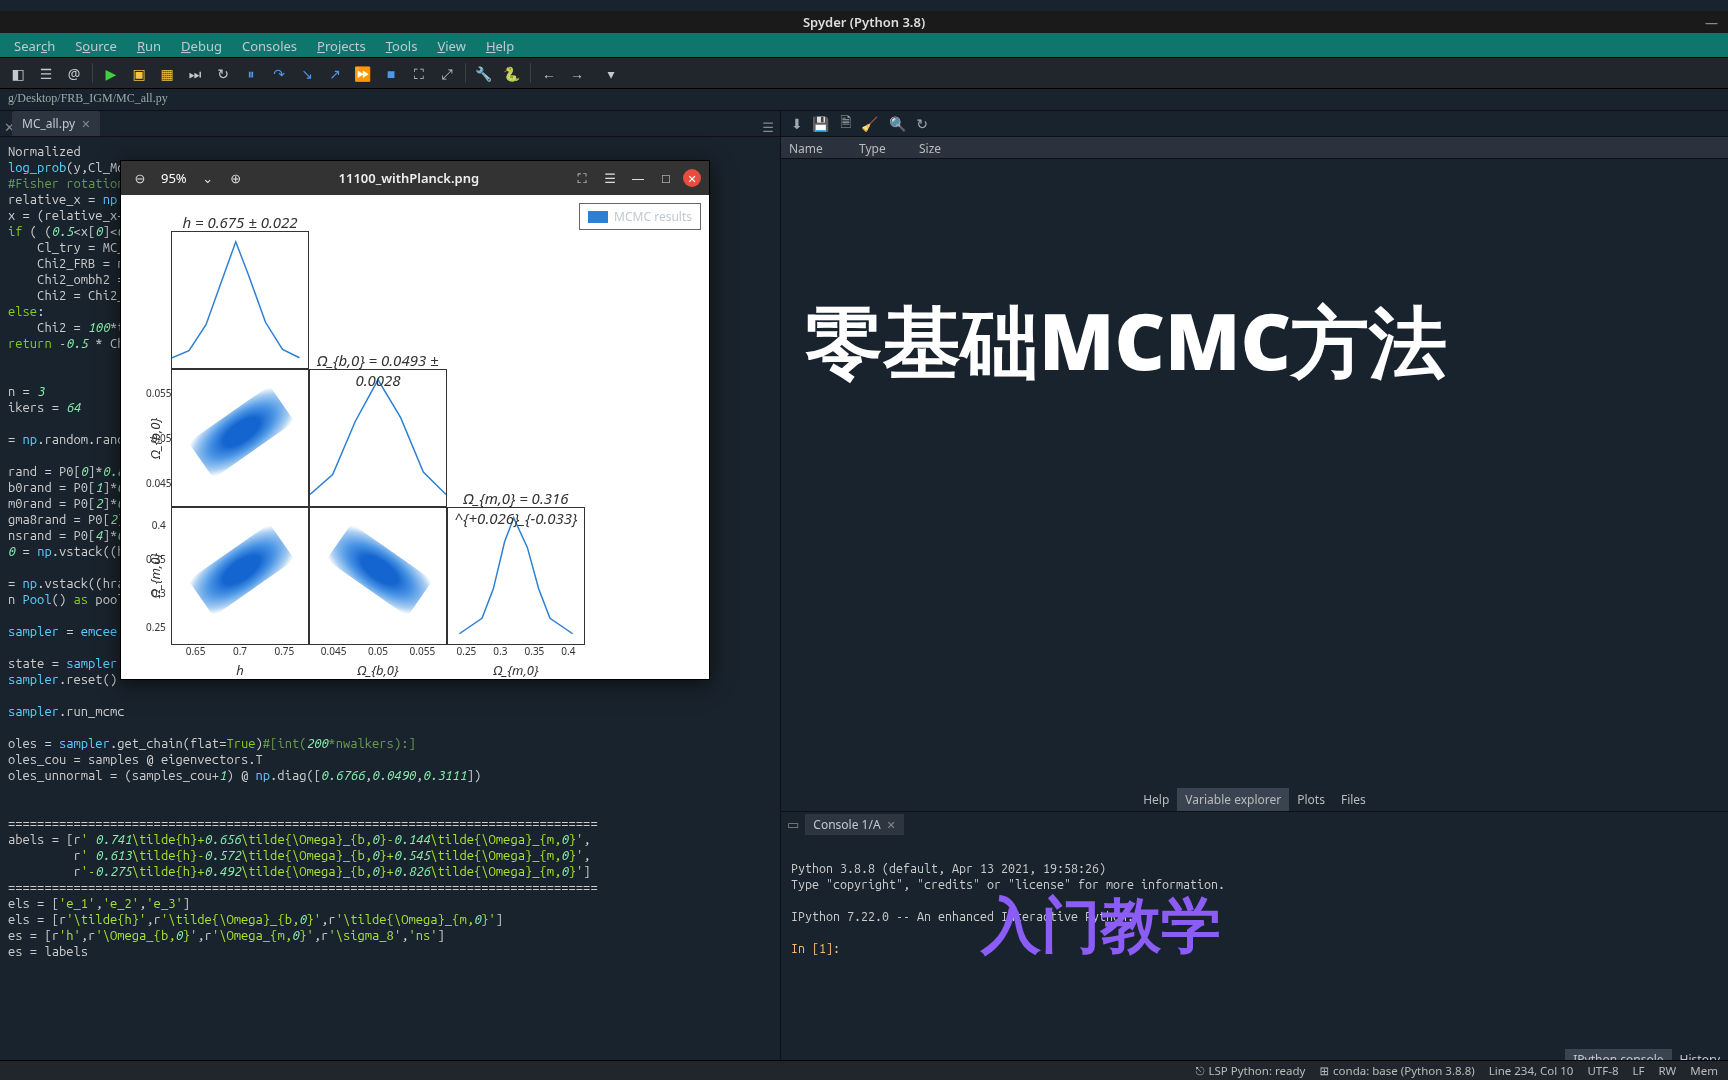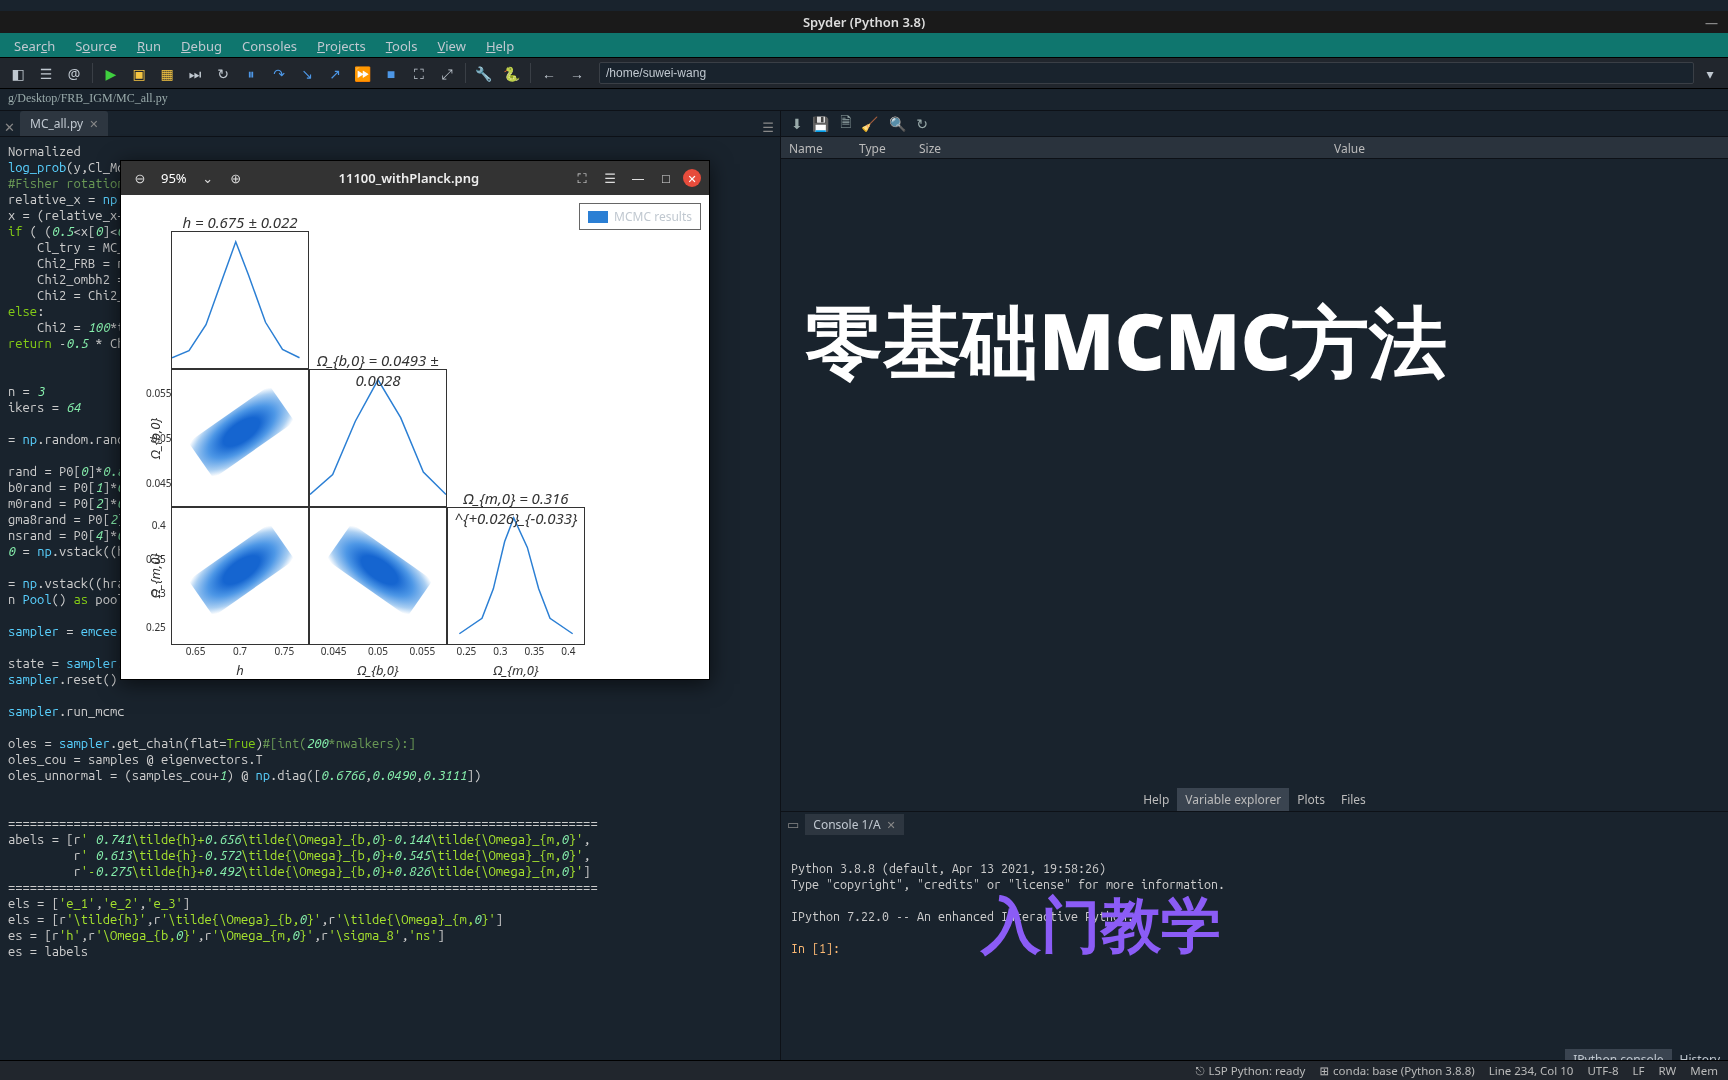--- a/index.html
+++ b/index.html
@@ -50,21 +50,21 @@
   display:flex; height: calc(100% - 22px - 24px - 32px - 22px - 20px);
 }
 .left-pane { width: 780px; display:flex; flex-direction:column; background:#19232d; }
 .tabbar {
   height:26px; background:#19232d; display:flex; align-items:end;
   border-bottom:1px solid #0d1117;
 }
 .tab {
   background:#2d3640; padding:4px 10px; font-size:12px;
   border-top-left-radius:3px; border-top-right-radius:3px;
-  display:flex; align-items:center; gap:6px; margin-left:8px;
+  display:flex; align-items:center; gap:6px; margin-left:0;
 }
 .tab .close { color:#888; font-size:11px; cursor:pointer; }
 .editor {
   flex:1; position:relative; overflow:hidden;
   font-family: "Consolas","Ubuntu Mono","DejaVu Sans Mono",monospace;
   font-size:13px; line-height:16px; white-space:pre; padding:6px 8px;
   color:#ccc;
 }
 .editor .kw { color:#84cc16; }
 .editor .def { color:#59d1ff; }
@@ -177,21 +177,20 @@
   <div class="tool-btn" style="color:#4d97e6">■</div>
   <div class="tool-btn">⛶</div>
   <div class="tool-btn">⤢</div>
   <div class="tool-sep"></div>
   <div class="tool-btn">🔧</div>
   <div class="tool-btn">🐍</div>
   <div class="tool-sep"></div>
   <div class="tool-btn">←</div>
   <div class="tool-btn">→</div>
   <div class="addr">
-    <input value="/home/suwei-wang" style="">
     <div class="tool-btn">▾</div>
   </div>
 </div>
 
 <div class="filebar">
   <span>g/Desktop/FRB_IGM/MC_all.py</span>
 </div>
 
 <div class="main">
   <div class="left-pane">
@@ -263,21 +262,20 @@
       <span>💾</span>
       <span>🗎</span>
       <span>🧹</span>
       <span>🔍</span>
       <span>↻</span>
     </div>
     <div class="ve-header">
       <div style="width:70px">Name</div>
       <div style="width:60px">Type</div>
       <div style="width:60px">Size</div>
-      <div style="flex:1; text-align:center">Value</div>
     </div>
     <div class="ve-body">
       <div class="big-text" style="top:128px; left:24px;">零基础MCMC方法</div>
     </div>
     <div class="lower-tabs">
       <div class="lower-tab">Help</div>
       <div class="lower-tab active">Variable explorer</div>
       <div class="lower-tab">Plots</div>
       <div class="lower-tab">Files</div>
     </div>

